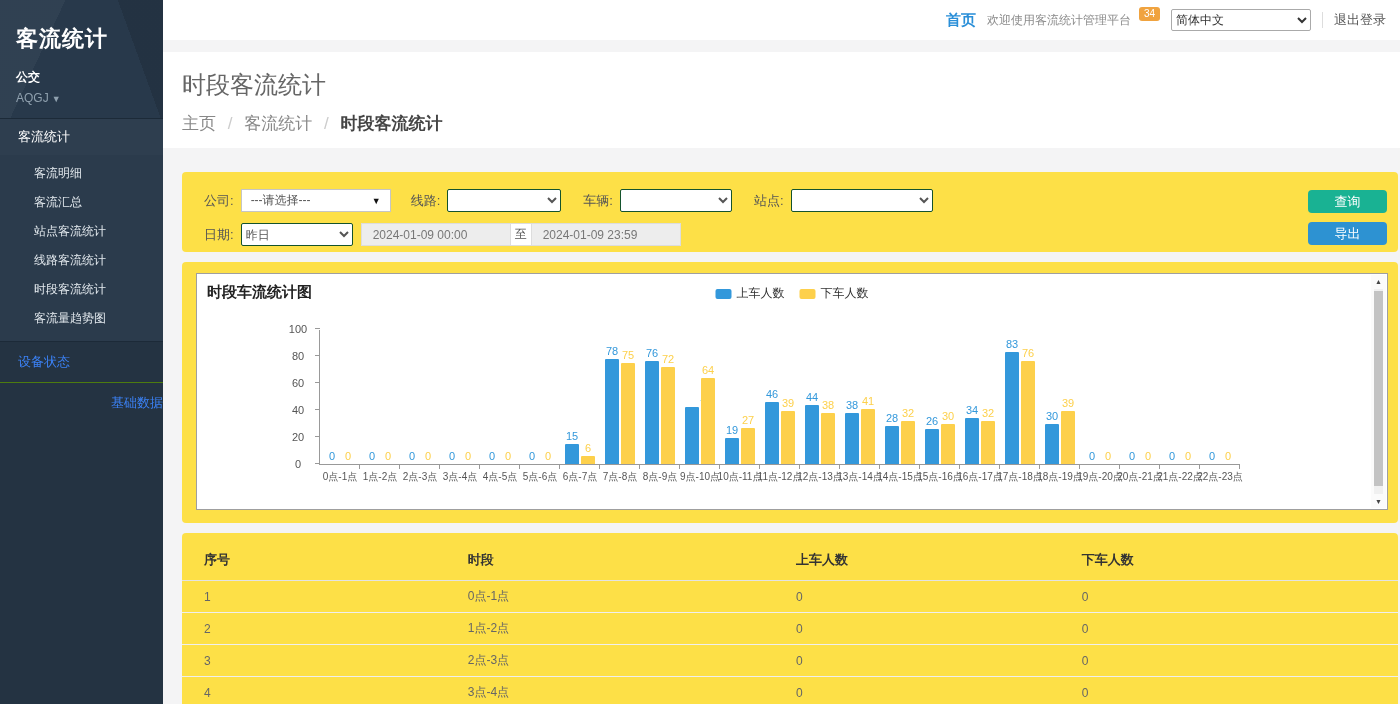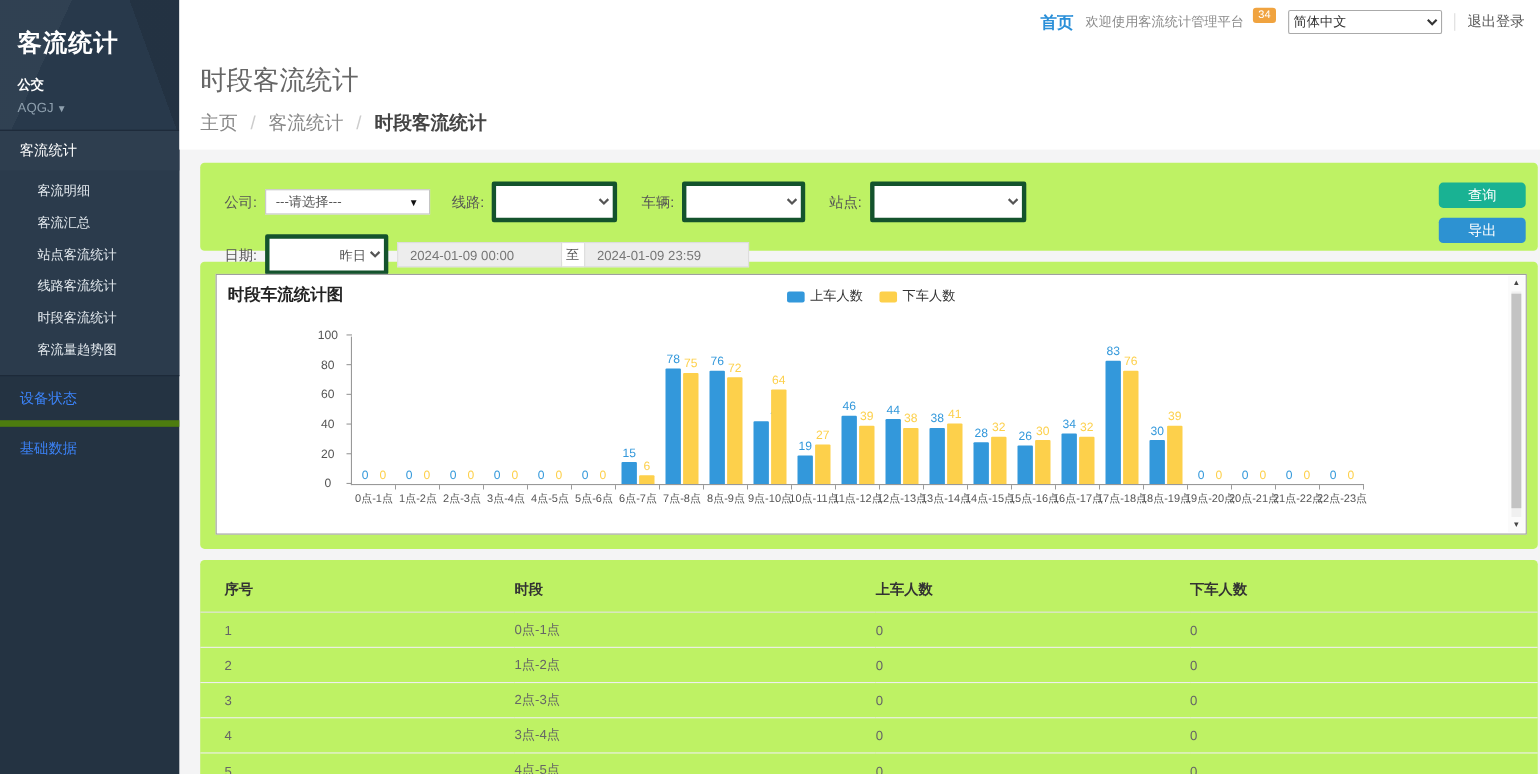--- a/index.html
+++ b/index.html
@@ -14,57 +14,57 @@
                      linear-gradient(250deg, rgba(0,0,0,0.12) 0 22%, transparent 22%); }
   .brand-title { font-size:22px; font-weight:bold; letter-spacing:1px; margin-top:8px; }
   .brand-sub { font-size:12px; font-weight:bold; margin-top:15px; }
   .brand-company { font-size:12px; color:#8fa0ae; margin-top:5px; }
   .brand-company .caret { font-size:9px; margin-left:3px; }
   .menu-group { background:#2b3b4c; border-top:1px solid #1c2a38; border-bottom:1px solid #1c2a38; }
   .menu-group-header { padding:9px 0 9px 18px; font-size:13px; background:#2e3e4f; cursor:pointer; }
   .submenu { padding:4px 0 8px; }
   .submenu-item { padding:6px 0 6px 34px; font-size:12px; color:#e4eaef; cursor:pointer; }
   .menu-item { padding:11px 0 11px 18px; font-size:13px; color:#3b82f6; cursor:pointer; }
-  .menu-item + .menu-item { border-top:6px solid #4d7c0f; }
+  .menu-item + .menu-item { border-top:1px solid #4d7c0f;text-align:right; }
 
   
-  .main { flex:1; display:flex; flex-direction:column; min-width:0; }
+  .main { flex:1; display:flex; flex-direction:column; min-width:0;gap:12px; }
   .topbar { height:40px; background:#fff; display:flex; align-items:center;
     justify-content:flex-end; padding-right:14px; gap:11px; flex:0 0 40px; }
   .home-link { color:#2a8fd8; font-size:15px; font-weight:bold; cursor:pointer; }
   .welcome { color:#8b8b8b; font-size:12px; }
   .badge { background:#f0a33f; color:#fff; font-size:10px; line-height:12px;
     border-radius:3px; padding:1px 5px; align-self:flex-start; margin:7px 0 0 -3px; }
   .lang-select { width:140px; height:22px; font-size:12px; color:#333;
     border:1px solid #aaa; border-radius:2px; background:#fff;
     font-family:"Liberation Sans","DejaVu Sans",sans-serif; }
   .top-divider { width:1px; height:16px; background:#ddd; }
   .logout { color:#555; font-size:13px; cursor:pointer; }
 
   .page-head { background:#fff; padding:17px 0 13px 19px; flex:0 0 auto; }
   .page-title { font-size:24px; font-weight:normal; color:#666; }
   .breadcrumb { margin-top:11px; font-size:17px; color:#999; }
   .breadcrumb .sep { color:#ccc; margin:0 7px; }
   .crumb { color:#888; cursor:pointer; }
   .crumb.current { color:#444; font-weight:bold; cursor:default; }
 
   .content { flex:1; padding:12px 2px 0 19px; overflow:hidden; }
-  .card { background:#bef264; border-radius:4px; }
+  .card { background:#fde047; border-radius:4px; }
 
   
   .filter-card { position:relative; height:80px; padding:17px 110px 0 22px; }
   .f-row { display:flex; align-items:center; margin-bottom:11px; }
   .f-label { font-size:13px; color:#555; margin-right:7px; white-space:nowrap; }
   .combo { width:150px; height:23px; border:1px solid #c5c5c5; background:#fff;
     display:inline-flex; align-items:center; justify-content:space-between;
     padding:0 9px; font-size:12px; color:#555; margin-right:20px; cursor:pointer; }
   .combo .tri { font-size:9px; color:#111; }
-  .f-select { height:37px; border:4px solid #14532d; background:#fff; font-size:12px;
+  .f-select { height:23px; border:1px solid #14532d; background:#fff; font-size:12px;
     color:#555; margin-right:22px; border-radius:2px;
-    font-family:"Liberation Sans","DejaVu Sans",sans-serif;text-align:right; }
+    font-family:"Liberation Sans","DejaVu Sans",sans-serif; }
   .w-preset { width:112px; margin-right:8px; }
   .w-line { width:114px; } .w-vehicle { width:112px; } .w-station { width:142px; margin-right:0; }
   .date-input { width:150px; height:23px; background:#ededed; border:1px solid #ddd;
     color:#777; font-size:12px; padding:0 11px;
     font-family:"Liberation Sans","DejaVu Sans",sans-serif; }
   .to-box { width:20px; height:23px; border:1px solid #ddd; border-left:none; border-right:none;
     background:#fff; display:inline-flex; align-items:center; justify-content:center;
     font-size:12px; color:#555; }
   .btn { position:absolute; right:11px; width:79px; height:23px; border:none;
     border-radius:4px; color:#fff; font-size:13px; cursor:pointer;

